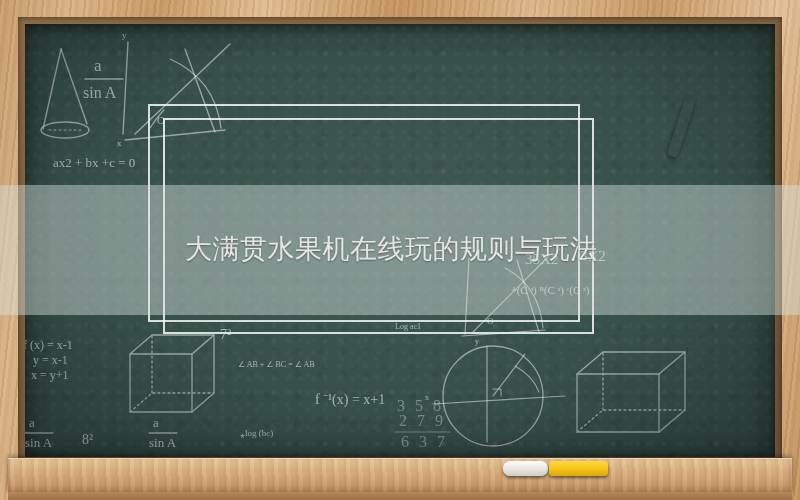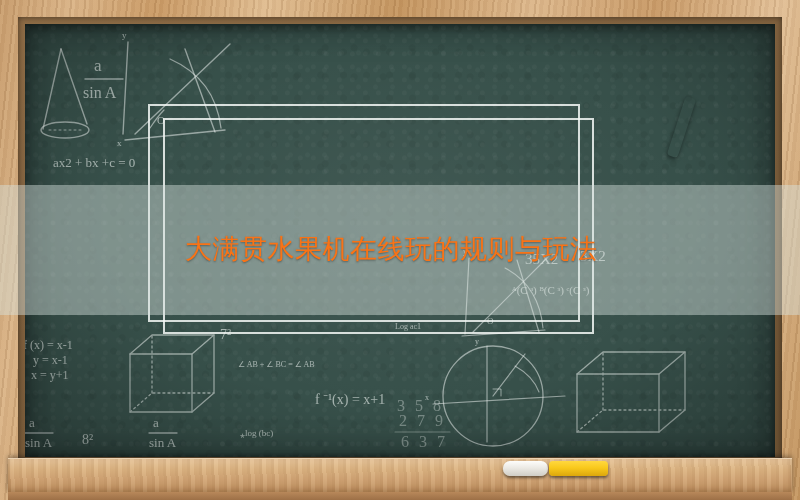--- a/index.html
+++ b/index.html
@@ -66,21 +66,21 @@
   
   .band{
     position:absolute;left:0;top:185px;width:800px;height:130px;
     background:rgba(214,226,222,.45);
     pointer-events:none;
   }
 
   
   .title{
     position:absolute;left:185px;top:232px;width:520px;
-    color:#f97316;font-size:27px;line-height:34px;letter-spacing:.5px;
+    color:#e5e5e5;font-size:27px;line-height:34px;letter-spacing:.5px;
     font-family:"DejaVu Sans","Liberation Sans",sans-serif;
     text-shadow:0 1px 2px rgba(0,0,0,.35);
     white-space:nowrap;
   }
 
   
   .chalk-stick{position:absolute;border-radius:4px;}
   .stick-top{
     left:676px;top:96px;width:11px;height:62px;
     transform:rotate(18deg);

